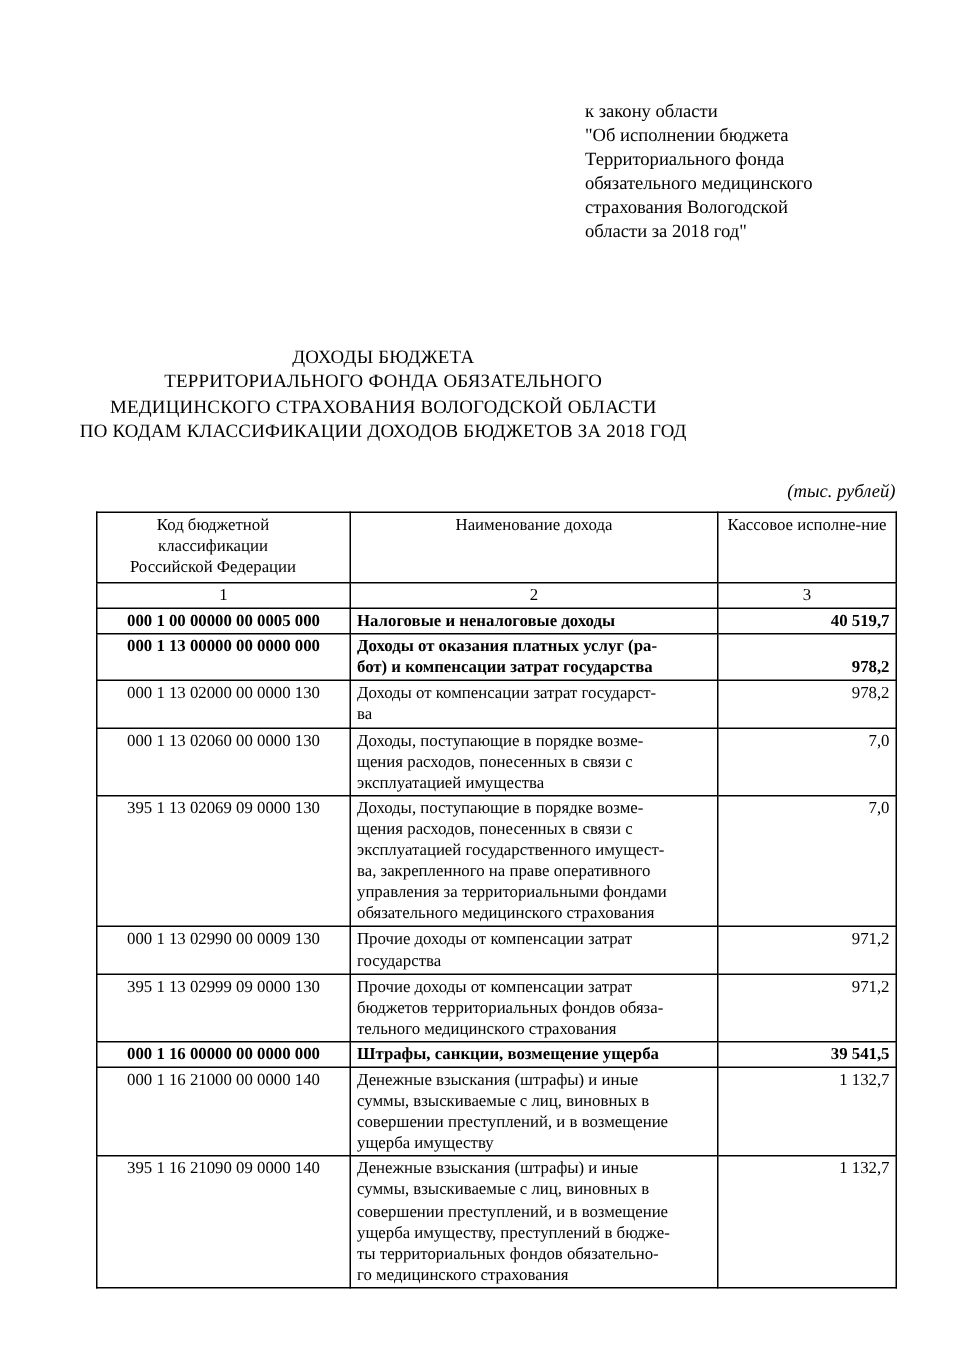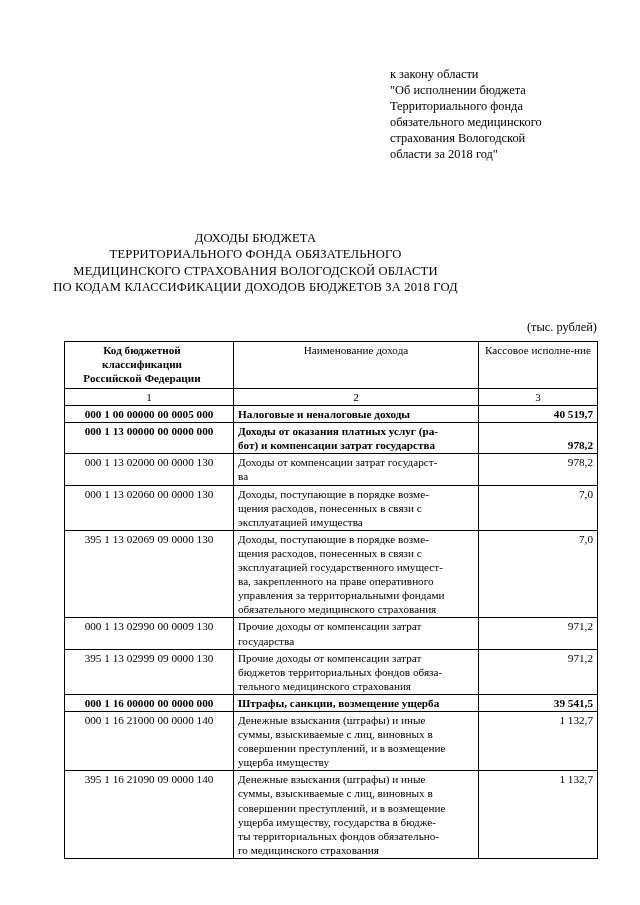--- a/index.html
+++ b/index.html
@@ -45,20 +45,21 @@
     white-space: nowrap;
   }
 
   
   .units-note {
     position: absolute;
     right: 43px;
     top: 320px;
     font-size: 12.4px;
     line-height: 15px;
+    font-style: italic;
   }
 
   
   table.budget {
     position: absolute;
     left: 64px;
     top: 341px;
     width: 533px;
     border-collapse: collapse;
     table-layout: fixed;
@@ -74,21 +75,21 @@
   col.c-name   { width: 245px; }
   col.c-amount { width: 119px; }
 
   
   .hdr td {
     text-align: center;
     vertical-align: top;
     padding-top: 2px;
     height: 44px;
   }
-  .hdr .hdr-code { padding-left: 12px; padding-right: 26px; font-weight: bold; }
+  .hdr .hdr-code { padding-left: 12px; padding-right: 26px; }
 
   
   .numrow td {
     text-align: center;
     height: 13px;
     padding-top: 0px;
     padding-bottom: 1px;
   }
 
   
@@ -229,20 +230,20 @@
           <div>ущерба имуществу</div>
         </td>
         <td class="cell-amount">1 132,7</td>
       </tr>
       <tr>
         <td class="cell-code">395 1 16 21090 09 0000 140</td>
         <td class="cell-name">
           <div>Денежные взыскания (штрафы) и иные</div>
           <div>суммы, взыскиваемые с лиц, виновных в</div>
           <div>совершении преступлений, и в возмещение</div>
-          <div>ущерба имуществу, государства в бюдже-</div>
+          <div>ущерба имуществу, преступлений в бюдже-</div>
           <div>ты территориальных фондов обязательно-</div>
           <div>го медицинского страхования</div>
         </td>
         <td class="cell-amount">1 132,7</td>
       </tr>
     </tbody>
 </table>
 
 </body></html>

